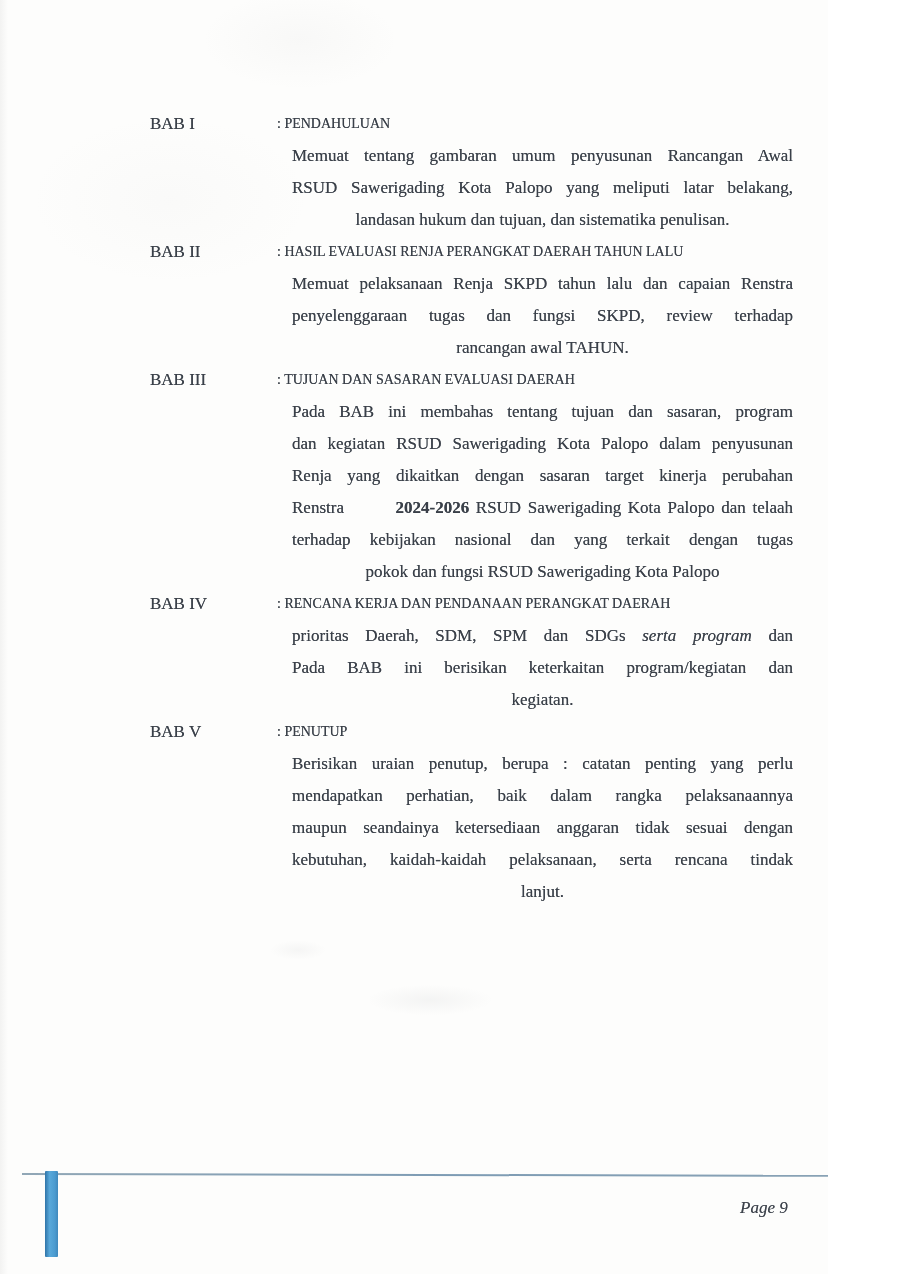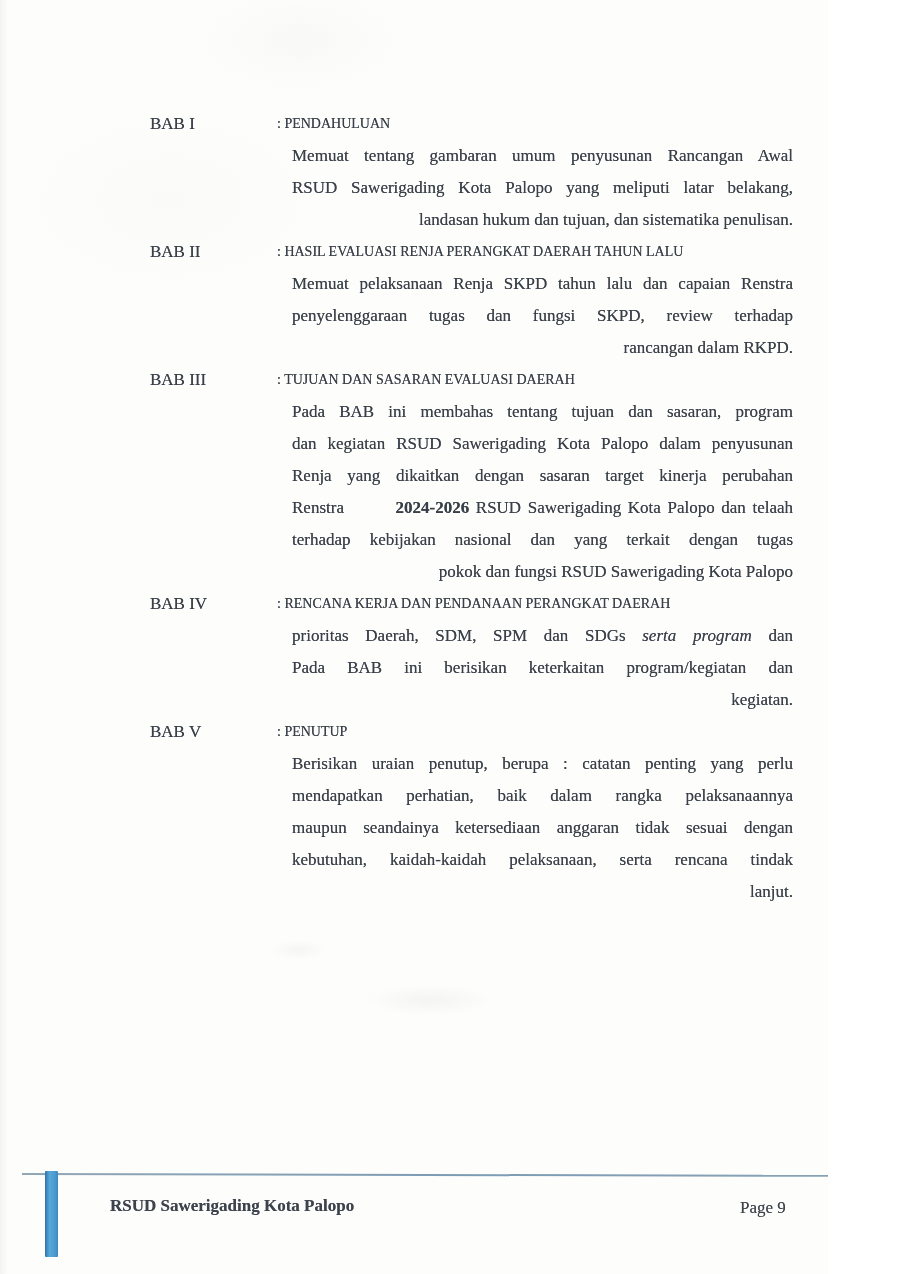--- a/index.html
+++ b/index.html
@@ -22,21 +22,21 @@
     position: absolute; left: 150px; top: 108px; width: 643px;
     color: #3a4049; font-size: 17px; line-height: 32px;
     text-shadow: 0 0 0.6px rgba(58,64,73,0.75);
     filter: blur(0.15px);
   }
   .heading-row { display: grid; grid-template-columns: 127px 1fr; }
   .sec-label { white-space: nowrap; }
   .sec-heading { white-space: nowrap; font-size: 14px; letter-spacing: 0; }
   .body-line {
     margin-left: 127px; padding-left: 15px; width: 501px;
-    text-align: right;
+    text-align: center;
   }
   .body-line.just { text-align: justify; text-align-last: justify; }
   .b { font-weight: bold; margin-left: 45px; }
   .i { font-style: italic; }
 
   
   .footer-rule {
     position: absolute; left: 22px; top: 1174px; width: 856px; height: 2px;
     background: linear-gradient(90deg, #91a7b6, #7e9cb4 50%, #8aa3b5);
     transform: rotate(0.12deg);
@@ -49,21 +49,21 @@
   .accent-bar.right {
     left: 836px; top: 1176px; width: 21px; height: 87px;
     background: linear-gradient(90deg, #336f9f 0%, #5aa7d6 30%, #55a3d4 70%, #3c83b4 100%);
   }
   .footer-text {
     position: absolute; color: #3d434c; font-size: 17px; font-weight: bold;
     text-shadow: 0 0 0.5px rgba(61,67,76,0.6); filter: blur(0.15px);
     white-space: nowrap;
   }
   .footer-text.org { left: 110px; top: 1196px; }
-  .footer-text.pagenum { left: 740px; top: 1198px; font-weight: normal; }
+  .footer-text.pagenum { left: 740px; top: 1198px; font-weight: normal; font-style: italic; }
 </style>
 </head>
 <body>
 
 <div class="page">
 
   <div class="content">
     <div class="section">
       <div class="heading-row">
         <div class="sec-label">BAB I</div>
@@ -77,21 +77,21 @@
     </div>
 
     <div class="section">
       <div class="heading-row">
         <div class="sec-label">BAB II</div>
         <div class="sec-heading"><span>:</span> <span>HASIL EVALUASI RENJA PERANGKAT DAERAH TAHUN LALU</span></div>
       </div>
       <div>
           <div class="body-line just"><span>Memuat pelaksanaan Renja SKPD tahun lalu dan capaian Renstra</span></div>
           <div class="body-line just"><span>penyelenggaraan tugas dan fungsi SKPD, review terhadap</span></div>
-          <div class="body-line"><span>rancangan dalam RKPD.</span></div>
+          <div class="body-line"><span>rancangan awal TAHUN.</span></div>
         </div>
     </div>
 
     <div class="section">
       <div class="heading-row">
         <div class="sec-label">BAB III</div>
         <div class="sec-heading"><span>:</span> <span>TUJUAN DAN SASARAN EVALUASI DAERAH</span></div>
       </div>
       <div>
           <div class="body-line just"><span>Pada BAB ini membahas tentang tujuan dan sasaran, program</span></div>
@@ -126,16 +126,15 @@
           <div class="body-line just"><span>maupun seandainya ketersediaan anggaran tidak sesuai dengan</span></div>
           <div class="body-line just"><span>kebutuhan, kaidah-kaidah pelaksanaan, serta rencana tindak</span></div>
           <div class="body-line"><span>lanjut.</span></div>
         </div>
     </div>
   </div>
 
   <div class="footer-rule"></div>
   <div class="accent-bar left"></div>
   <div class="accent-bar right"></div>
-  <div class="footer-text org">RSUD Sawerigading Kota Palopo</div>
   <div class="footer-text pagenum">Page 9</div>
 
 </div>
 
 </body></html>

